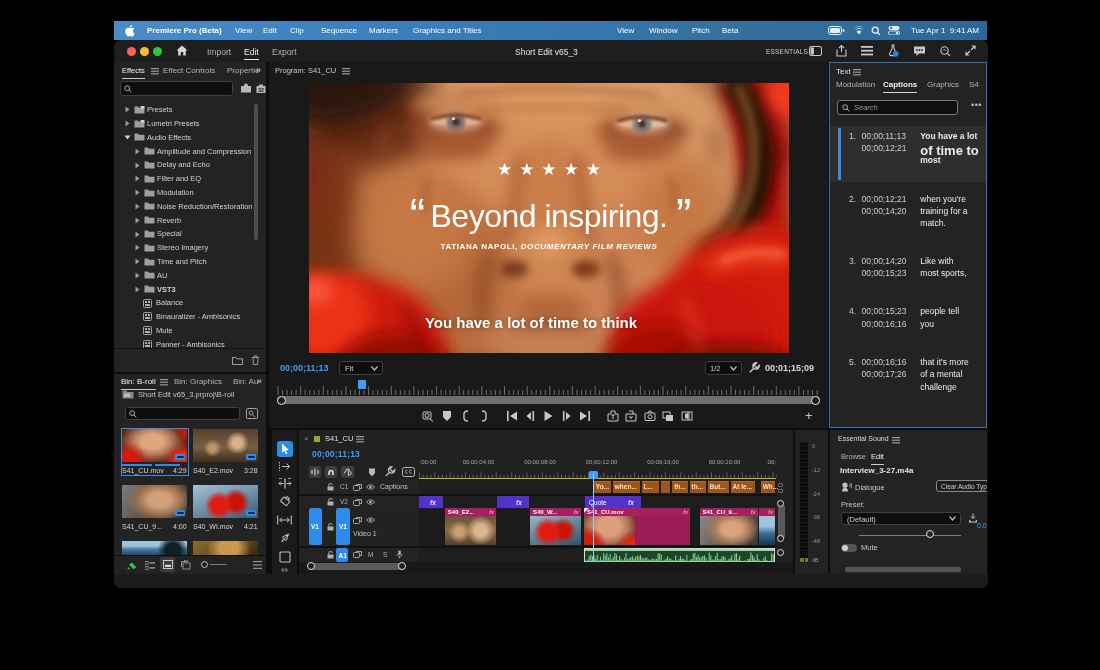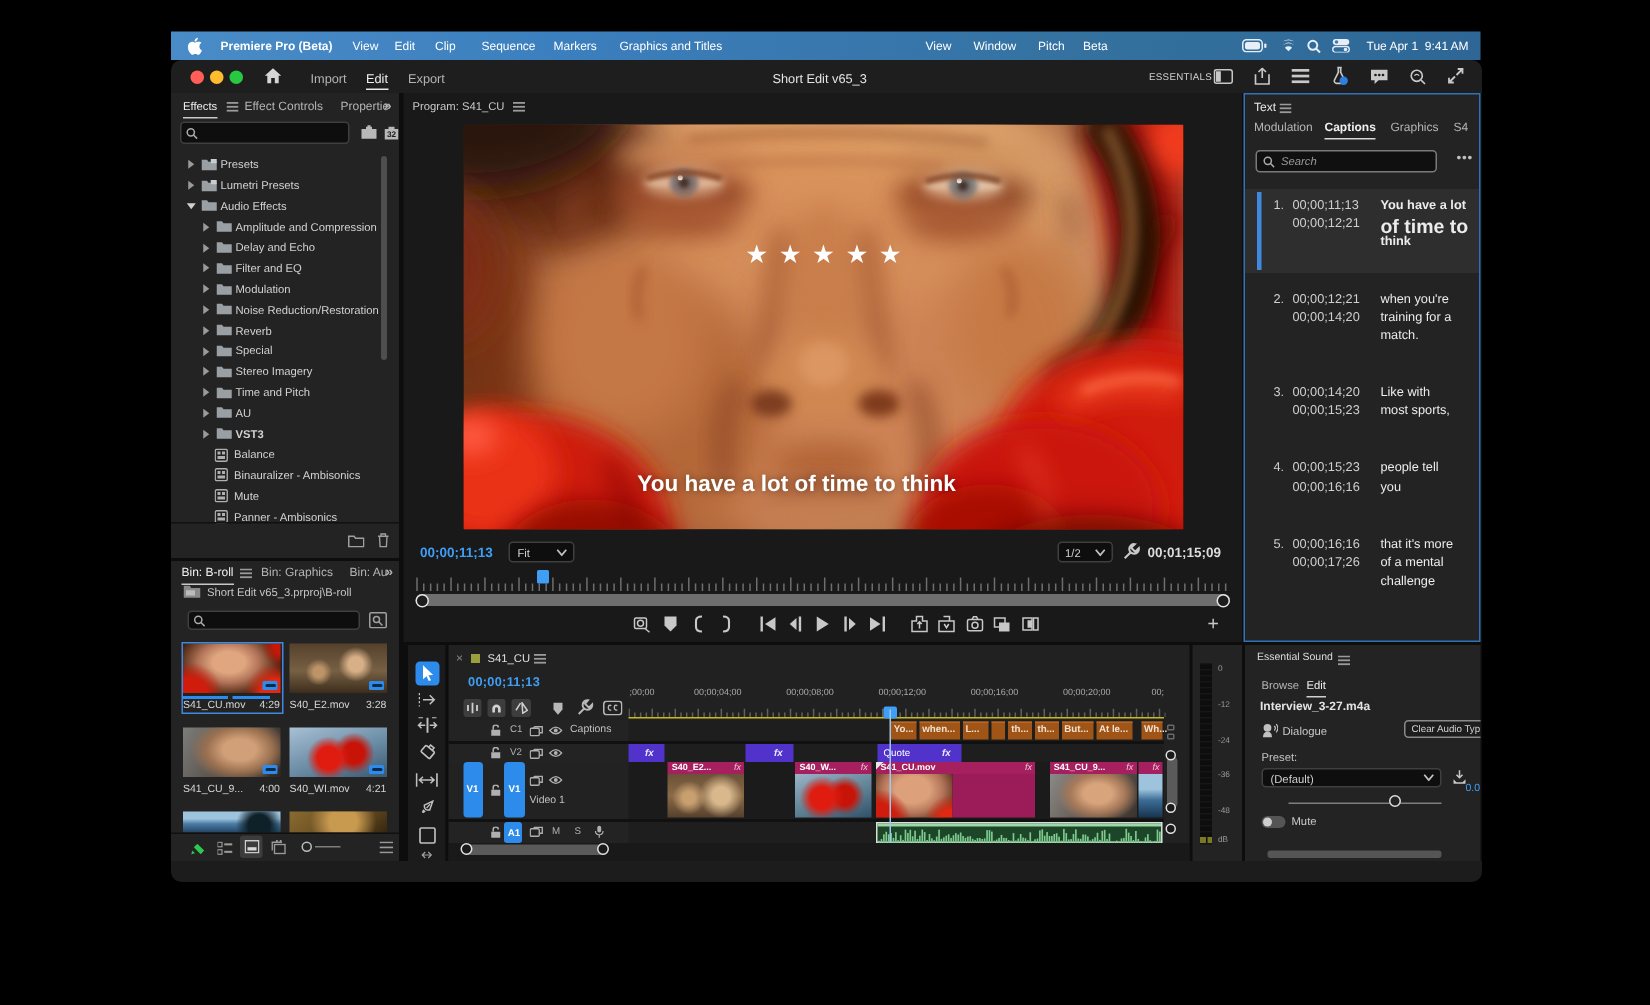--- a/index.html
+++ b/index.html
@@ -447,20 +447,22 @@
           <ellipse cx="452" cy="228" rx="100" ry="85" fill="#d01c0e" filter="url(#b8)"></ellipse>
           <ellipse cx="385" cy="255" rx="80" ry="58" fill="#ca1608" filter="url(#b8)"></ellipse>
           <ellipse cx="350" cy="280" rx="55" ry="40" fill="#a81004" filter="url(#b8)"></ellipse>
           <path d="M400 185 Q440 165 478 178" stroke="#f04224" stroke-width="14" fill="none" filter="url(#b8)"></path>
           <path d="M412 178 Q445 163 478 172" stroke="#ff7048" stroke-width="5" fill="none" filter="url(#b4)"></path>
           <ellipse cx="420" cy="310" rx="90" ry="50" fill="#7e0a03" filter="url(#b8)"></ellipse>
           <path d="M372 215 Q390 240 388 268" stroke="#ff5a3a" stroke-width="4" fill="none" filter="url(#b8)"></path>
         </svg>
         
         <div class="abs" style="left:0;top:76px;width:480px;text-align:center;color:#fff;font-size:17px;letter-spacing:7px;text-indent:7px;">★★★★★</div>
+        <div class="abs" style="left:0;top:101px;width:480px;text-align:center;color:#fff;font-size:32px;letter-spacing:-0.5px;"><span style="font-size:46px;position:relative;top:4px;letter-spacing:-3px;">“</span> Beyond inspiring. <span style="font-size:46px;position:relative;top:4px;letter-spacing:-3px;">”</span></div>
+        <div class="abs" style="left:0;top:159px;width:480px;text-align:center;color:#fff;font-size:8px;font-weight:bold;letter-spacing:0.6px;">TATIANA NAPOLI, <span style="font-style:italic;">DOCUMENTARY FILM REVIEWS</span></div>
         <div class="abs" style="left:0;top:231px;width:444px;text-align:center;color:#fff;font-size:15px;font-weight:bold;text-shadow:0 0 5px rgba(0,0,0,0.4);">You have a lot of time to think</div>
       </div>
 
       <span class="abs" style="left:11px;top:301px;font-size:9px;font-weight:bold;color:#3f9ff7;">00;00;11;13</span>
       <div class="abs well" style="left:70px;top:299px;width:44px;height:14px;"></div>
       <span class="abs" style="left:76px;top:302px;font-size:7.5px;color:#d0d0d0;">Fit</span>
       <svg class="abs" style="left:102px;top:304px;" width="7" height="5" viewBox="0 0 7 5">
           <path d="M0.5 0.5 L3.5 4 L6.5 0.5" fill="none" stroke="#c0c0c0" stroke-width="1.2"></path>
         </svg>
       <div class="abs well" style="left:436px;top:299px;width:37px;height:14px;"></div>
@@ -676,21 +678,21 @@
       <span class="abs" style="left:24px;top:40px;font-size:7.5px;font-style:italic;color:#9a9a9a;">Search</span>
       <span class="abs" style="left:141px;top:37px;font-size:9px;color:#c0c0c0;letter-spacing:0.5px;">•••</span>
       <div id="caplist" class="abs" style="left:0;top:56px;width:156px;height:308px;">
           <div class="abs" style="left:0px;top:7px;width:156px;height:56px;background:#2e2e2e;"></div>
           <div class="abs" style="left:7.6px;top:8.7px;width:3px;height:52px;background:#3f8ae0;"></div>
           <span class="abs" style="left:19px;top:11.899999999999999px;font-size:8.5px;color:#cfcfcf;">1.</span>
           <span class="abs" style="left:31.6px;top:11.899999999999999px;font-size:8.5px;color:#cfcfcf;">00;00;11;13</span>
           <span class="abs" style="left:31.6px;top:24.1px;font-size:8.5px;color:#cfcfcf;">00;00;12;21</span>
           <span class="abs" style="left:90.3px;top:11.899999999999999px;font-size:8.5px;color:#ececec;font-weight:bold;">You have a lot</span>
           <span class="abs" style="left:90.3px;top:24.099999999999998px;font-size:13px;color:#ececec;font-weight:bold;">of time to</span>
-          <span class="abs" style="left:90.3px;top:36.3px;font-size:8.5px;color:#ececec;font-weight:bold;">think</span>
+          <span class="abs" style="left:90.3px;top:36.3px;font-size:8.5px;color:#ececec;font-weight:bold;">most</span>
           <span class="abs" style="left:19px;top:74.5px;font-size:8.5px;color:#cfcfcf;">2.</span>
           <span class="abs" style="left:31.6px;top:74.5px;font-size:8.5px;color:#cfcfcf;">00;00;12;21</span>
           <span class="abs" style="left:31.6px;top:86.7px;font-size:8.5px;color:#cfcfcf;">00;00;14;20</span>
           <span class="abs" style="left:90.3px;top:74.5px;font-size:8.5px;color:#ececec;">when you're</span>
           <span class="abs" style="left:90.3px;top:86.7px;font-size:8.5px;color:#ececec;">training for a</span>
           <span class="abs" style="left:90.3px;top:98.9px;font-size:8.5px;color:#ececec;">match.</span>
           <span class="abs" style="left:19px;top:136.5px;font-size:8.5px;color:#cfcfcf;">3.</span>
           <span class="abs" style="left:31.6px;top:136.5px;font-size:8.5px;color:#cfcfcf;">00;00;14;20</span>
           <span class="abs" style="left:31.6px;top:148.70000000000002px;font-size:8.5px;color:#cfcfcf;">00;00;15;23</span>
           <span class="abs" style="left:90.3px;top:136.5px;font-size:8.5px;color:#ececec;">Like with</span>

